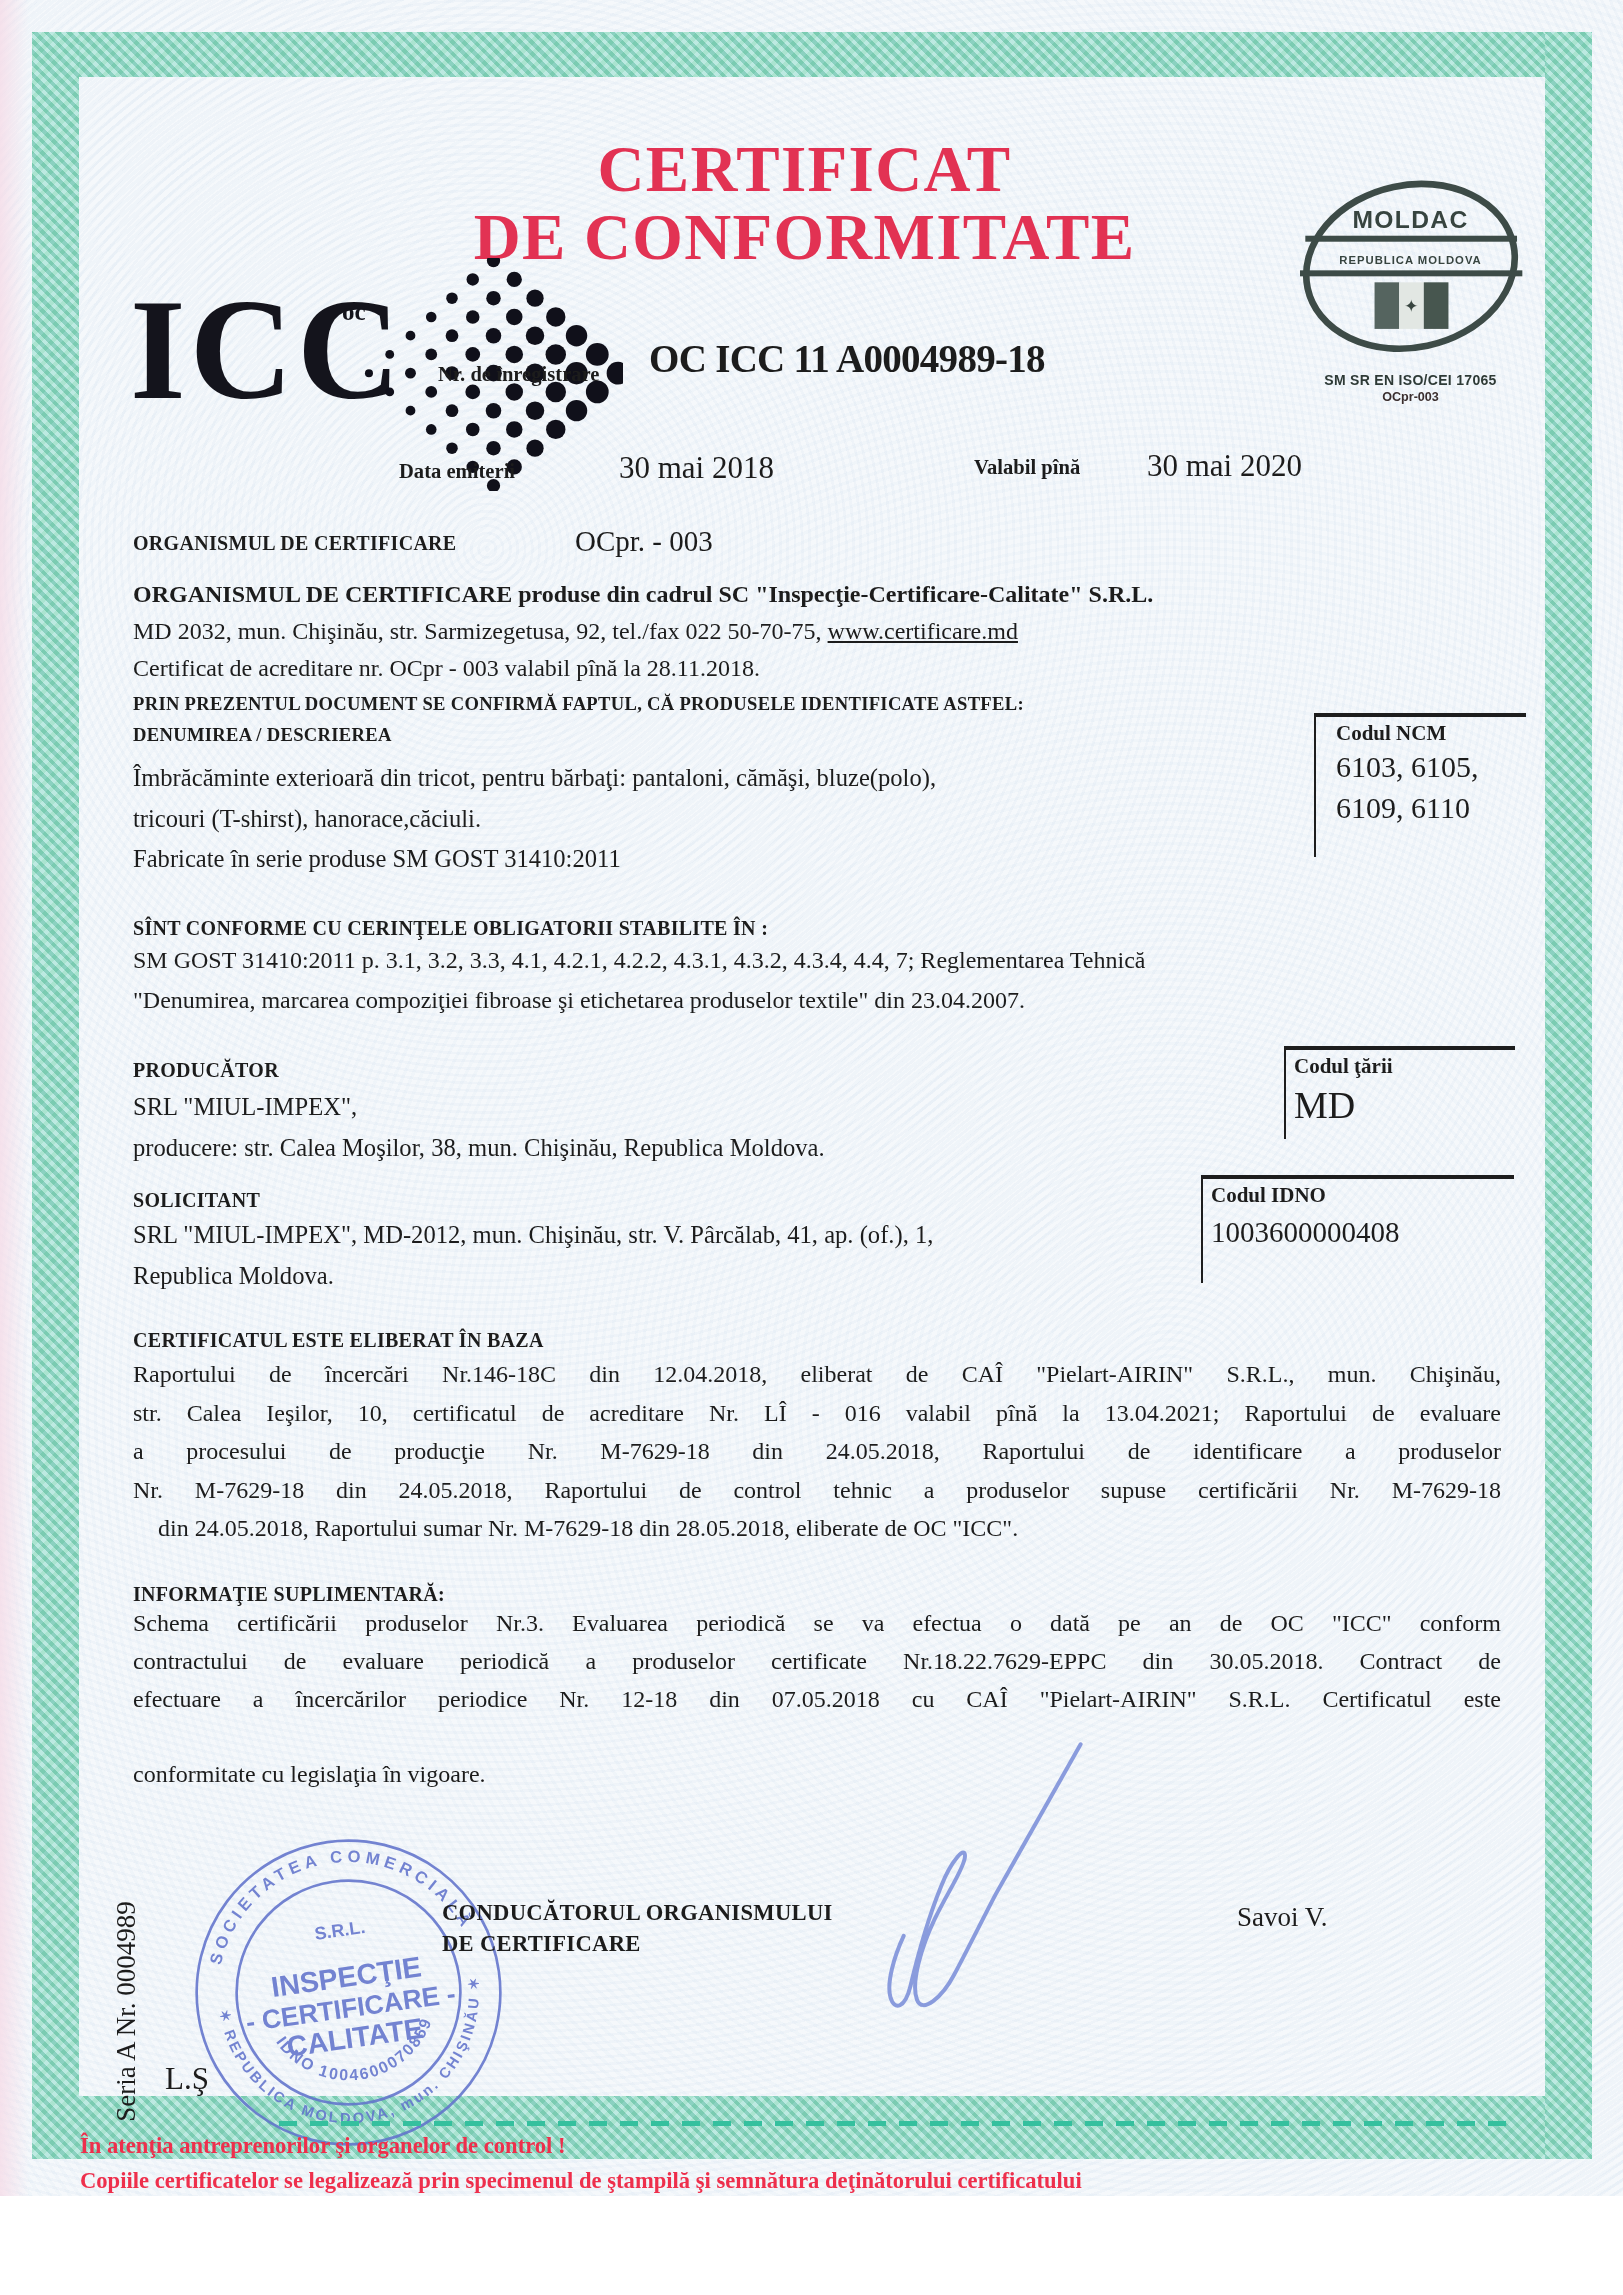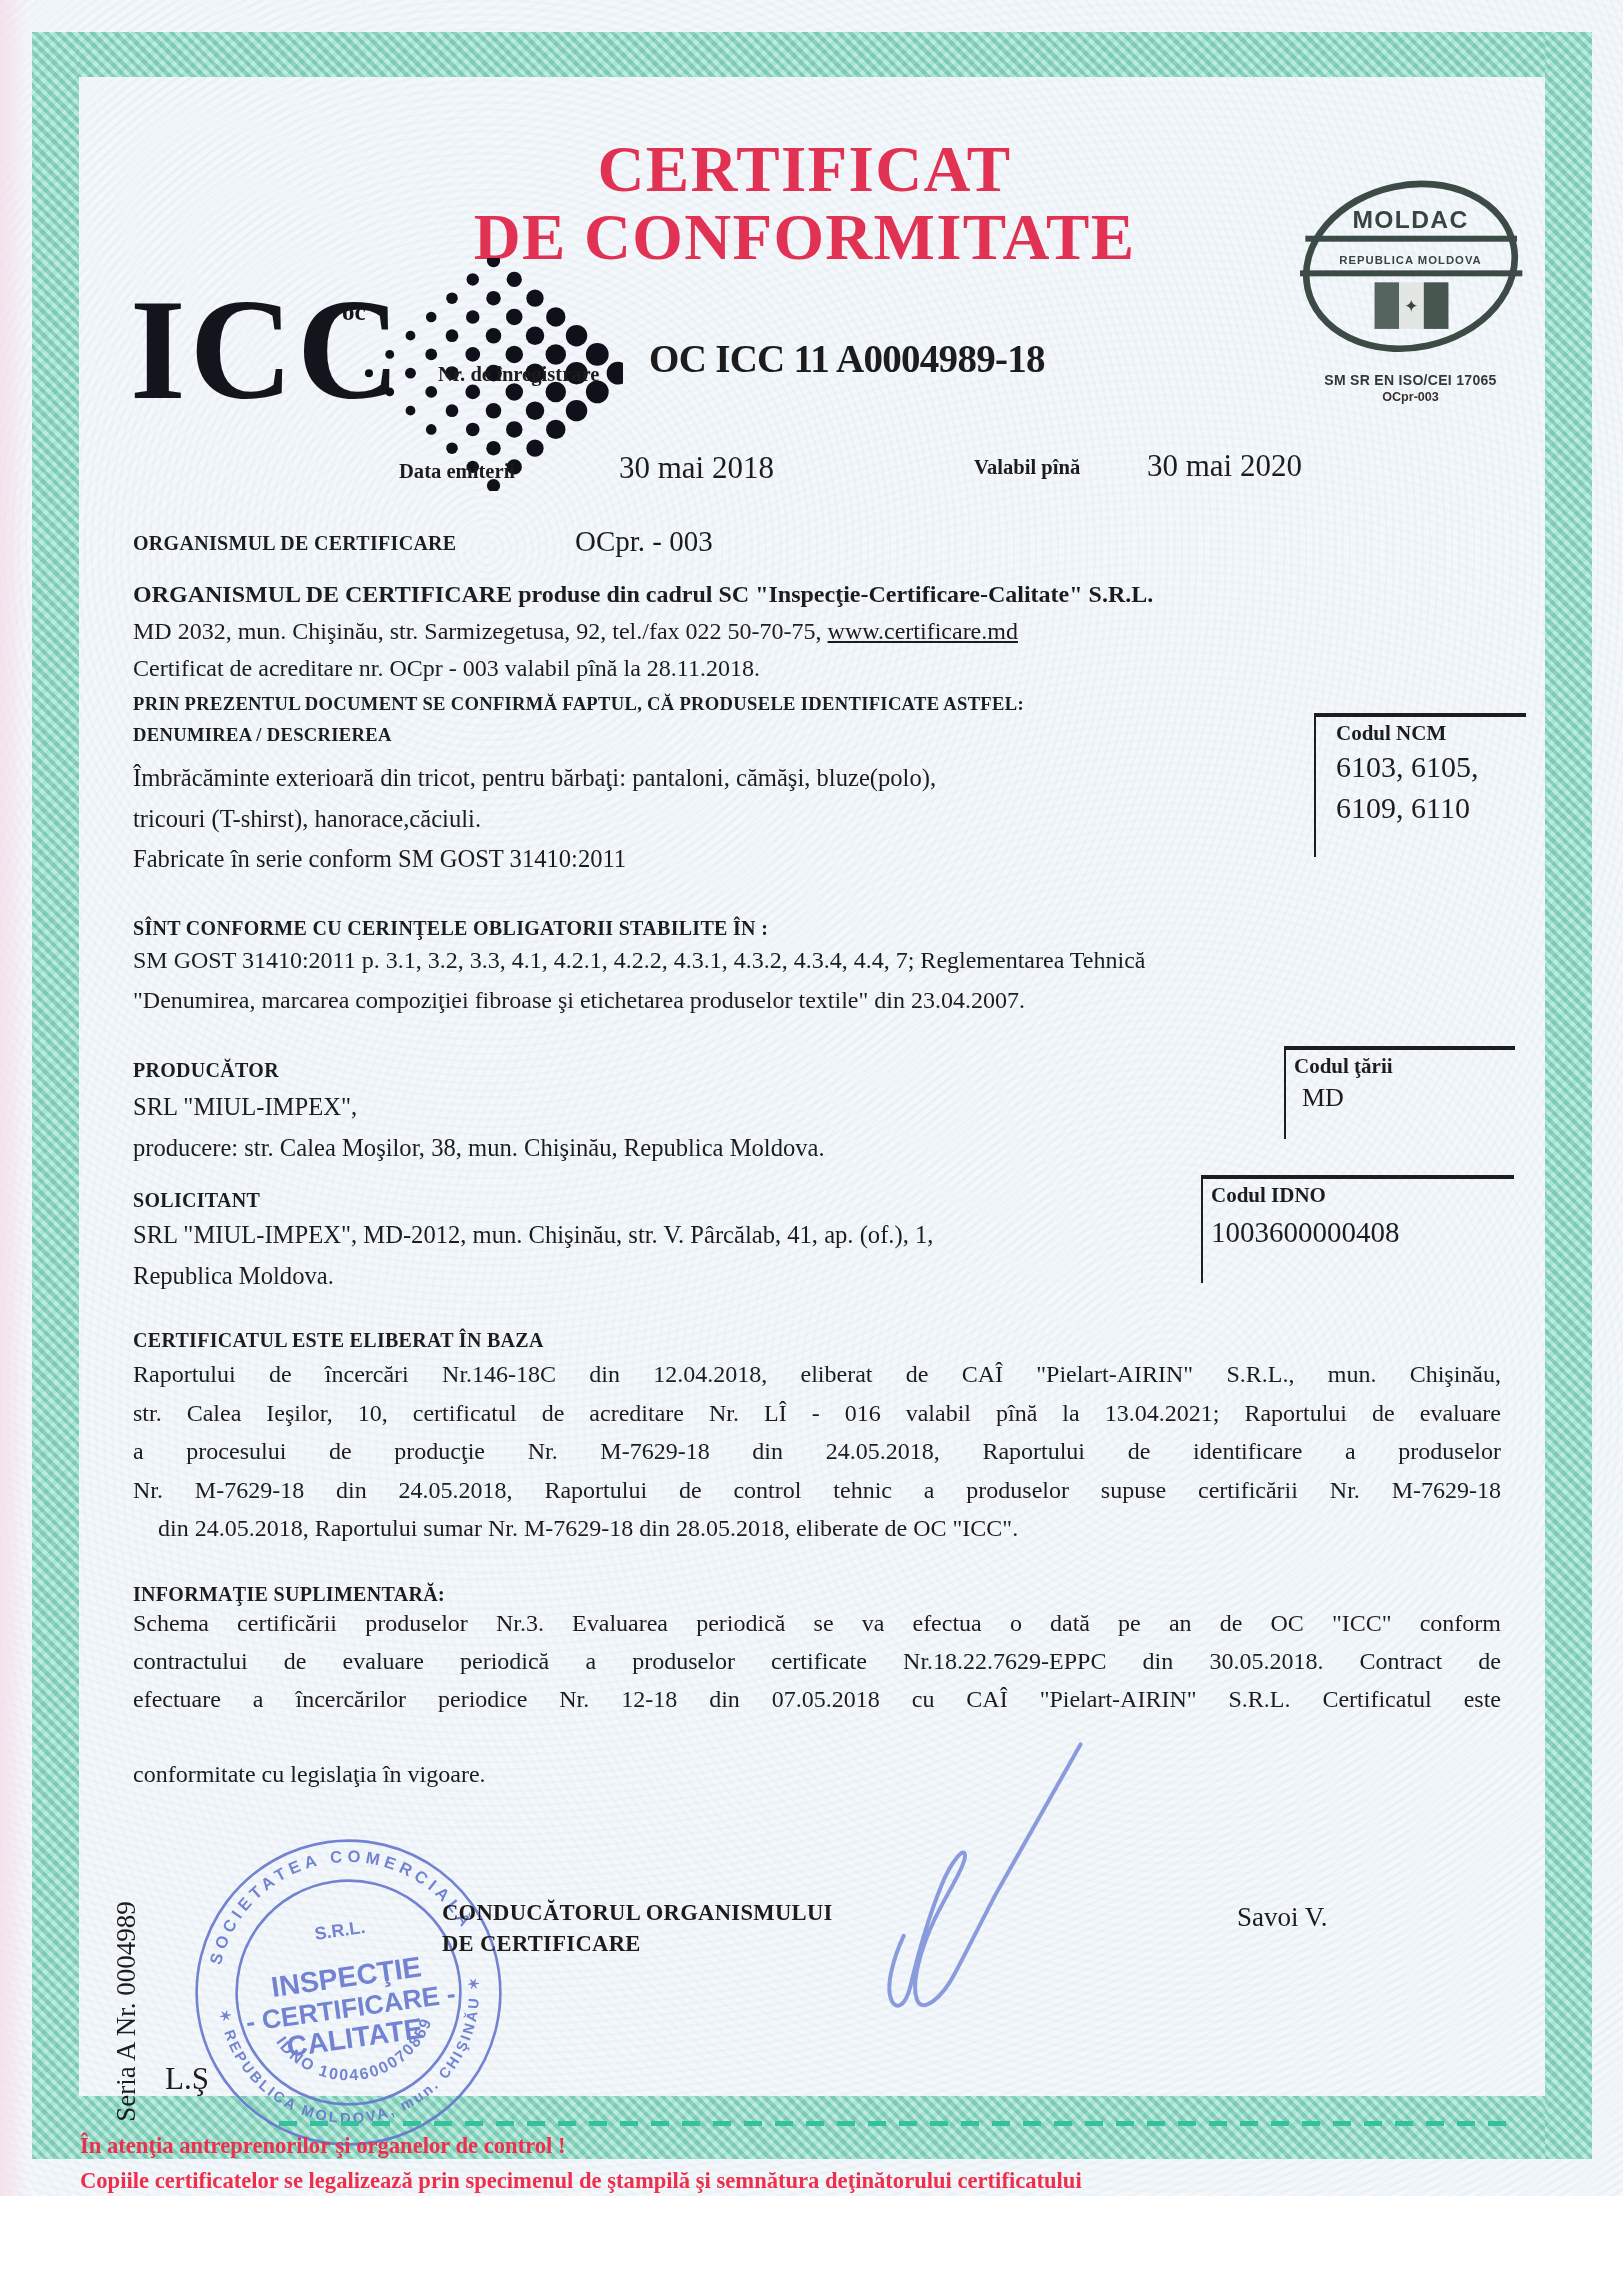--- a/index.html
+++ b/index.html
@@ -42,21 +42,21 @@
   .ncm-box .cb-val{font-size:30px;line-height:41px;}
   .body-line{font-size:24.6px;white-space:nowrap;}
   .desc1{left:133px;top:764px;}
   .desc2{left:133px;top:805px;}
   .desc3{left:133px;top:845px;}
   .conf-h{left:133px;top:917px;}
   .conf1{left:133px;top:947px;white-space:nowrap;font-size:24px;}
   .conf2{left:133px;top:987px;white-space:nowrap;font-size:24px;}
   .prod-h{left:133px;top:1059px;}
   .country-box{left:1284px;top:1046px;width:221px;height:85px;}
-  .country-box .cb-val{font-size:26px;margin-top:4px;margin-left:8px;}
+  .country-box .cb-val{font-size:38px;margin-top:4px;}
   .prod1{left:133px;top:1093px;}
   .prod2{left:133px;top:1134px;}
   .sol-h{left:133px;top:1189px;}
   .idno-box{left:1201px;top:1175px;width:303px;height:100px;}
   .idno-box .cb-val{font-size:29px;margin-top:8px;}
   .sol1{left:133px;top:1221px;}
   .sol2{left:133px;top:1262px;}
   .basis-h{left:133px;top:1329px;}
   .par-line{left:133px;width:1368px;font-size:24px;}
   .just{text-align:justify;text-align-last:justify;white-space:normal;}
@@ -202,21 +202,21 @@
   <div class="abs h-small denum">DENUMIREA / DESCRIEREA</div>
 
   <div class="abs codebox ncm-box">
     <div class="cb-label">Codul NCM</div>
     <div class="cb-val">6103, 6105,</div>
     <div class="cb-val">6109, 6110</div>
   </div>
 
   <div class="abs body-line desc1">Îmbrăcăminte exterioară din tricot, pentru bărbaţi: pantaloni, cămăşi, bluze(polo),</div>
   <div class="abs body-line desc2">tricouri (T-shirst), hanorace,căciuli.</div>
-  <div class="abs body-line desc3">Fabricate în serie conform SM GOST 31410:2011</div>
+  <div class="abs body-line desc3">Fabricate în serie produse SM GOST 31410:2011</div>
 
   <div class="abs h-small conf-h">SÎNT CONFORME CU CERINŢELE OBLIGATORII STABILITE ÎN :</div>
   <div class="abs conf1">SM GOST 31410:2011 p. 3.1, 3.2, 3.3, 4.1, 4.2.1, 4.2.2, 4.3.1, 4.3.2, 4.3.4, 4.4, 7; Reglementarea Tehnică</div>
   <div class="abs conf2">"Denumirea, marcarea compoziţiei fibroase şi etichetarea produselor textile" din 23.04.2007.</div>
 
   <div class="abs h-small prod-h">PRODUCĂTOR</div>
   <div class="abs codebox country-box">
     <div class="cb-label">Codul ţării</div>
     <div class="cb-val">MD</div>
   </div>

